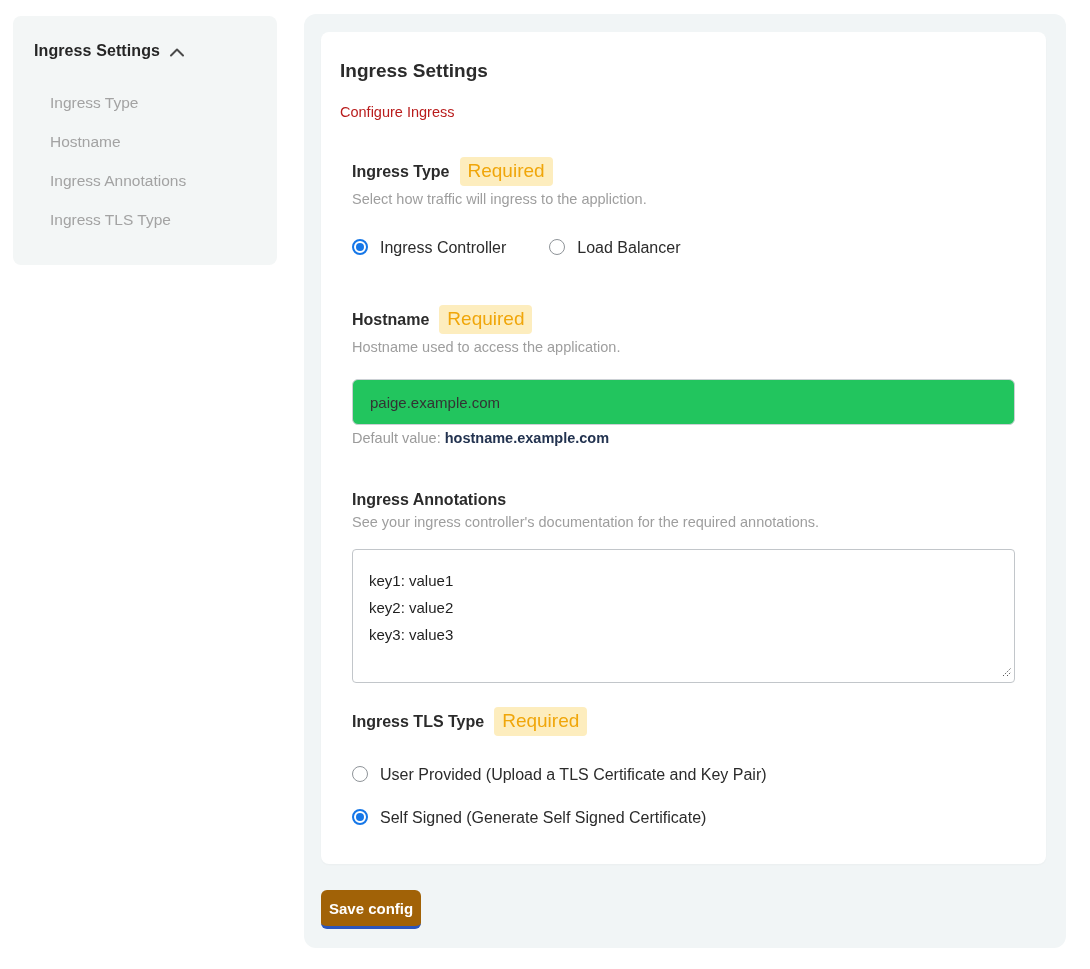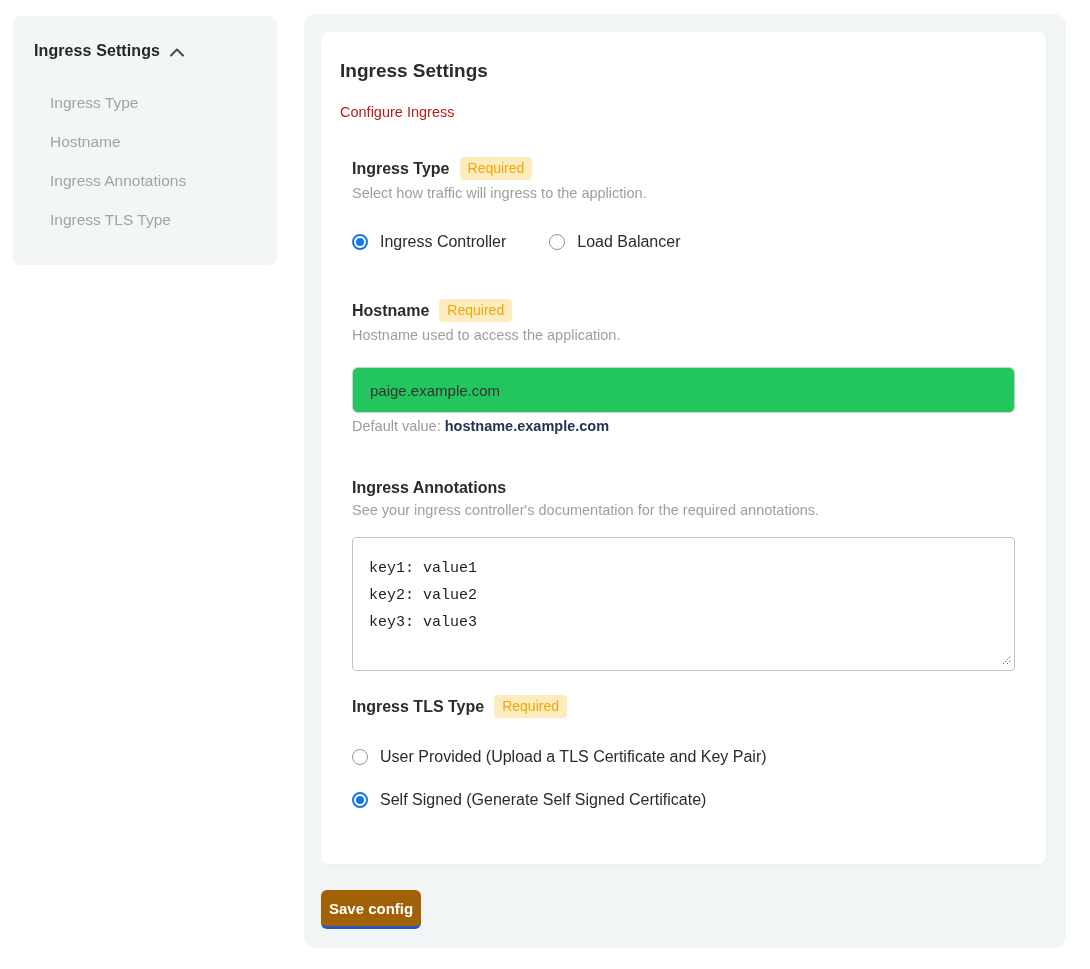--- a/index.html
+++ b/index.html
@@ -30,27 +30,27 @@
     width: 725px; height: 832px; background: #ffffff; border-radius: 8px;
     padding: 28px 31px 30px 19px; box-shadow: 0 1px 2px rgba(0,0,0,0.03);
   }
   .card-title { font-size: 19px; font-weight: bold; color: #2b2b2b; }
   .card-subtitle { margin-top: 22px; font-size: 14.5px; color: #b91c1c; }
 
   .section { margin-left: 12px; }
   .section-head { display: flex; align-items: center; gap: 10px; }
   .section-label { font-size: 16px; font-weight: bold; color: #2b2b2b; }
   .badge {
-    background: #fdedbe; color: #f0a60a; font-size: 14px;
+    background: #fdedbe; color: #f0a60a; font-size: 19px;
     padding: 3px 8px 4px; border-radius: 4px;
   }
   .section-desc { margin-top: 5px; font-size: 14.5px; color: #9e9e9e; }
 
   .sec-ingress-type { margin-top: 37px; }
-  .radio-row { display: flex; align-items: center; gap: 12px; margin-top: 32px; cursor: pointer; }
+  .radio-row { display: flex; gap: 12px; margin-top: 32px; cursor: pointer; }
   .radio-row-inline { display: flex; gap: 43px; }
   .radio {
     width: 16px; height: 16px; border-radius: 50%; flex: 0 0 16px;
     border: 2px solid #1677e8; position: relative; background: #ffffff;
   }
   .radio.checked::after {
     content: ""; position: absolute; left: 2px; top: 2px; width: 8px; height: 8px;
     border-radius: 50%; background: #1677e8;
   }
   .radio.unchecked { border: 1.5px solid #8f9499; }
@@ -62,21 +62,21 @@
     border-radius: 6px; padding: 0 17px; font-size: 15px; color: #333333;
     font-family: "Liberation Sans", sans-serif; background: #22c55e; outline: none;
   }
   .default-line { margin-top: 5px; font-size: 14.5px; color: #9b9b9b; }
   .default-line b { color: #233350; font-weight: bold; }
 
   .sec-annotations { margin-top: 45px; }
   .textarea-wrap { position: relative; margin-top: 19px; width: 663px; }
   .annotations-textarea {
     width: 663px; height: 134px; border: 1px solid #c2c6ca; border-radius: 4px;
-    padding: 17px 16px; font-family: Liberation Mono, monospace; font-size: 15px;
+    padding: 17px 16px; font-family: Liberation Sans, sans-serif; font-size: 15px;
     line-height: 27px; color: #1f1f1f; resize: none; outline: none; background: #ffffff;
   }
   .resize-handle { position: absolute; right: 3px; bottom: 6px; }
 
   .sec-tls { margin-top: 20px; }
   .tls-options .radio-row { margin-top: 30px; }
   .tls-options .radio-row + .radio-row { margin-top: 25px; }
 
   .save-btn {
     margin-top: 26px; display: inline-block; background: #a16207; color: #ffffff;

